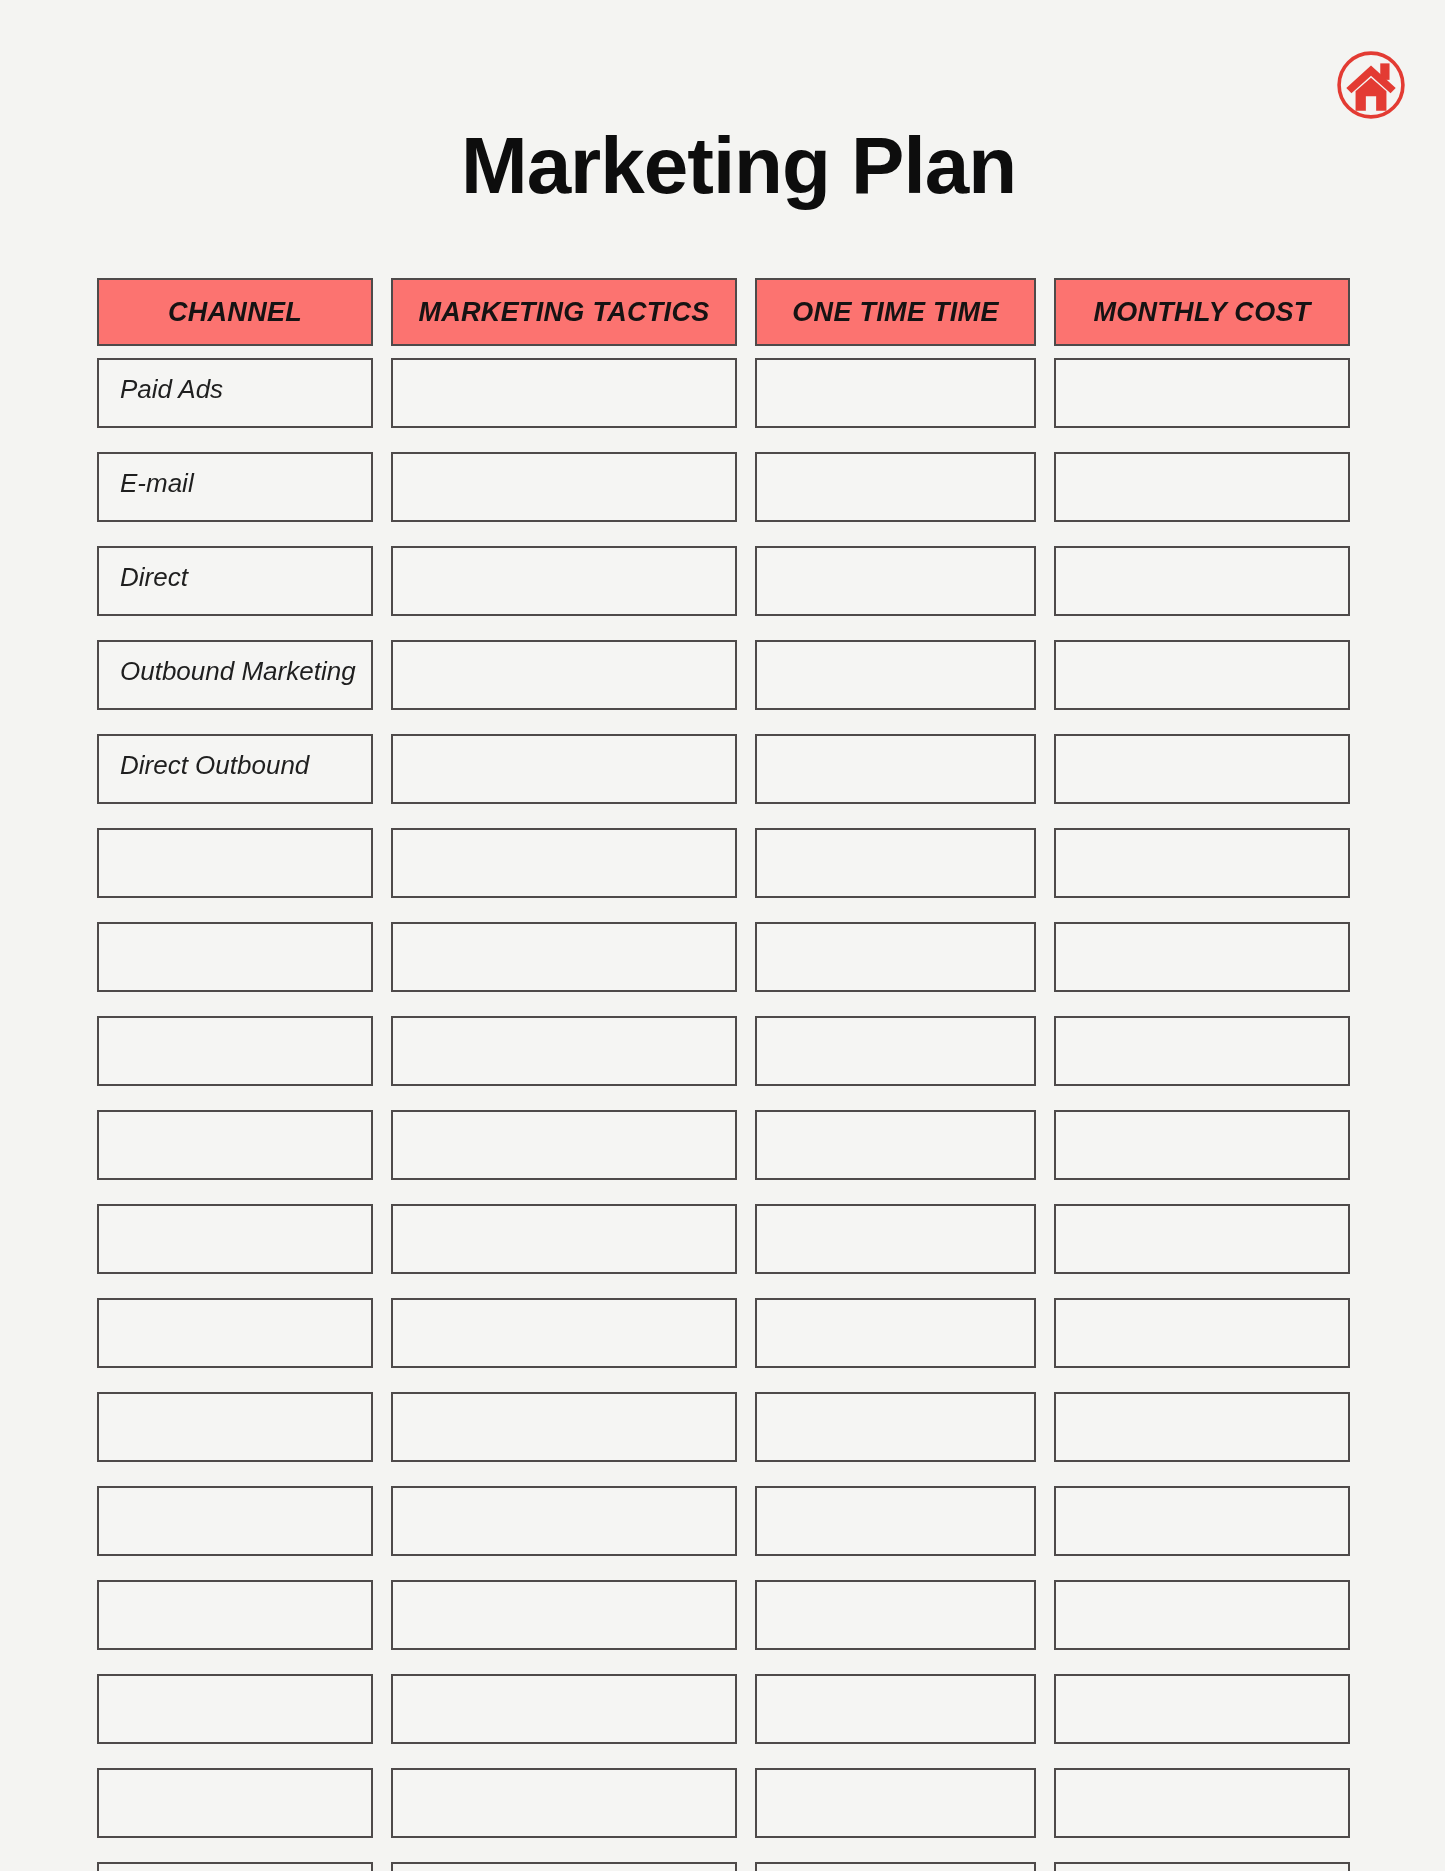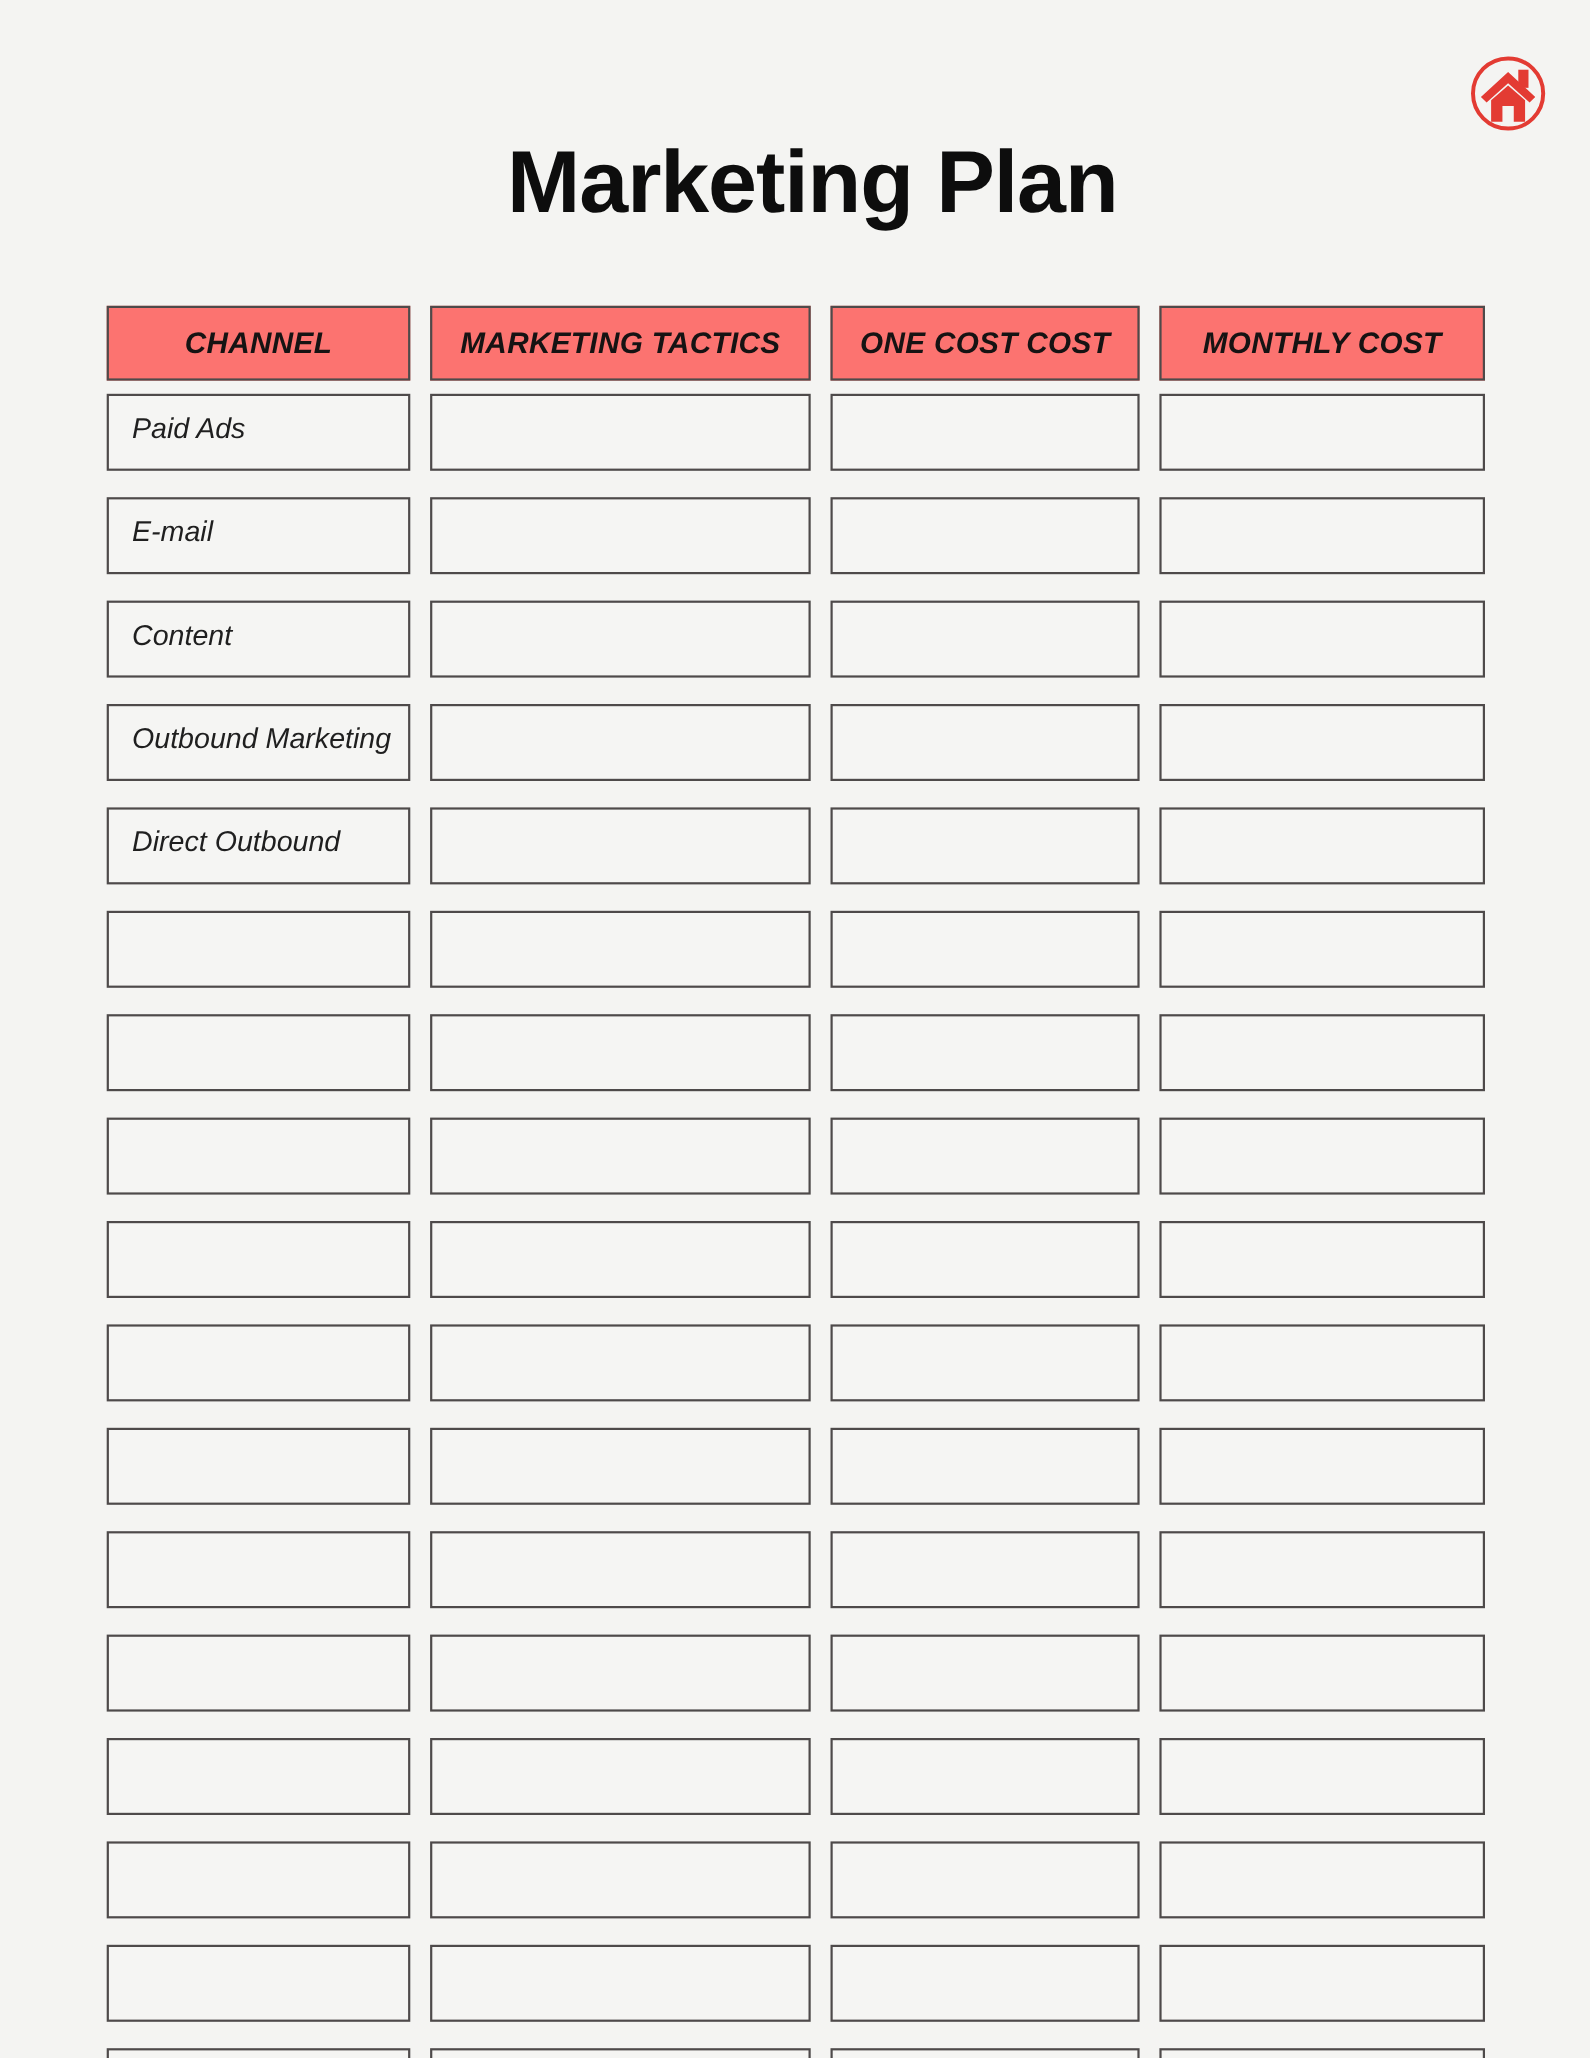--- a/index.html
+++ b/index.html
@@ -78,21 +78,21 @@
       </g>
     </svg>
   </button>
 
   <h1 class="title">Marketing Plan</h1>
 
   <div class="table">
     <div class="thead">
       <div class="th">CHANNEL</div>
       <div class="th">MARKETING TACTICS</div>
-      <div class="th">ONE COST COST</div>
+      <div class="th">ONE TIME TIME</div>
       <div class="th">MONTHLY COST</div>
     </div>
     <div class="tbody">
   <div class="tr">
     <div class="td">
       <span class="cell-text">Paid Ads</span>
     </div>
     <div class="td">
       <span class="cell-text"></span>
     </div>
@@ -114,21 +114,21 @@
     <div class="td">
       <span class="cell-text"></span>
     </div>
     <div class="td">
       <span class="cell-text"></span>
     </div>
   </div>
 
   <div class="tr">
     <div class="td">
-      <span class="cell-text">Content</span>
+      <span class="cell-text">Direct</span>
     </div>
     <div class="td">
       <span class="cell-text"></span>
     </div>
     <div class="td">
       <span class="cell-text"></span>
     </div>
     <div class="td">
       <span class="cell-text"></span>
     </div>

